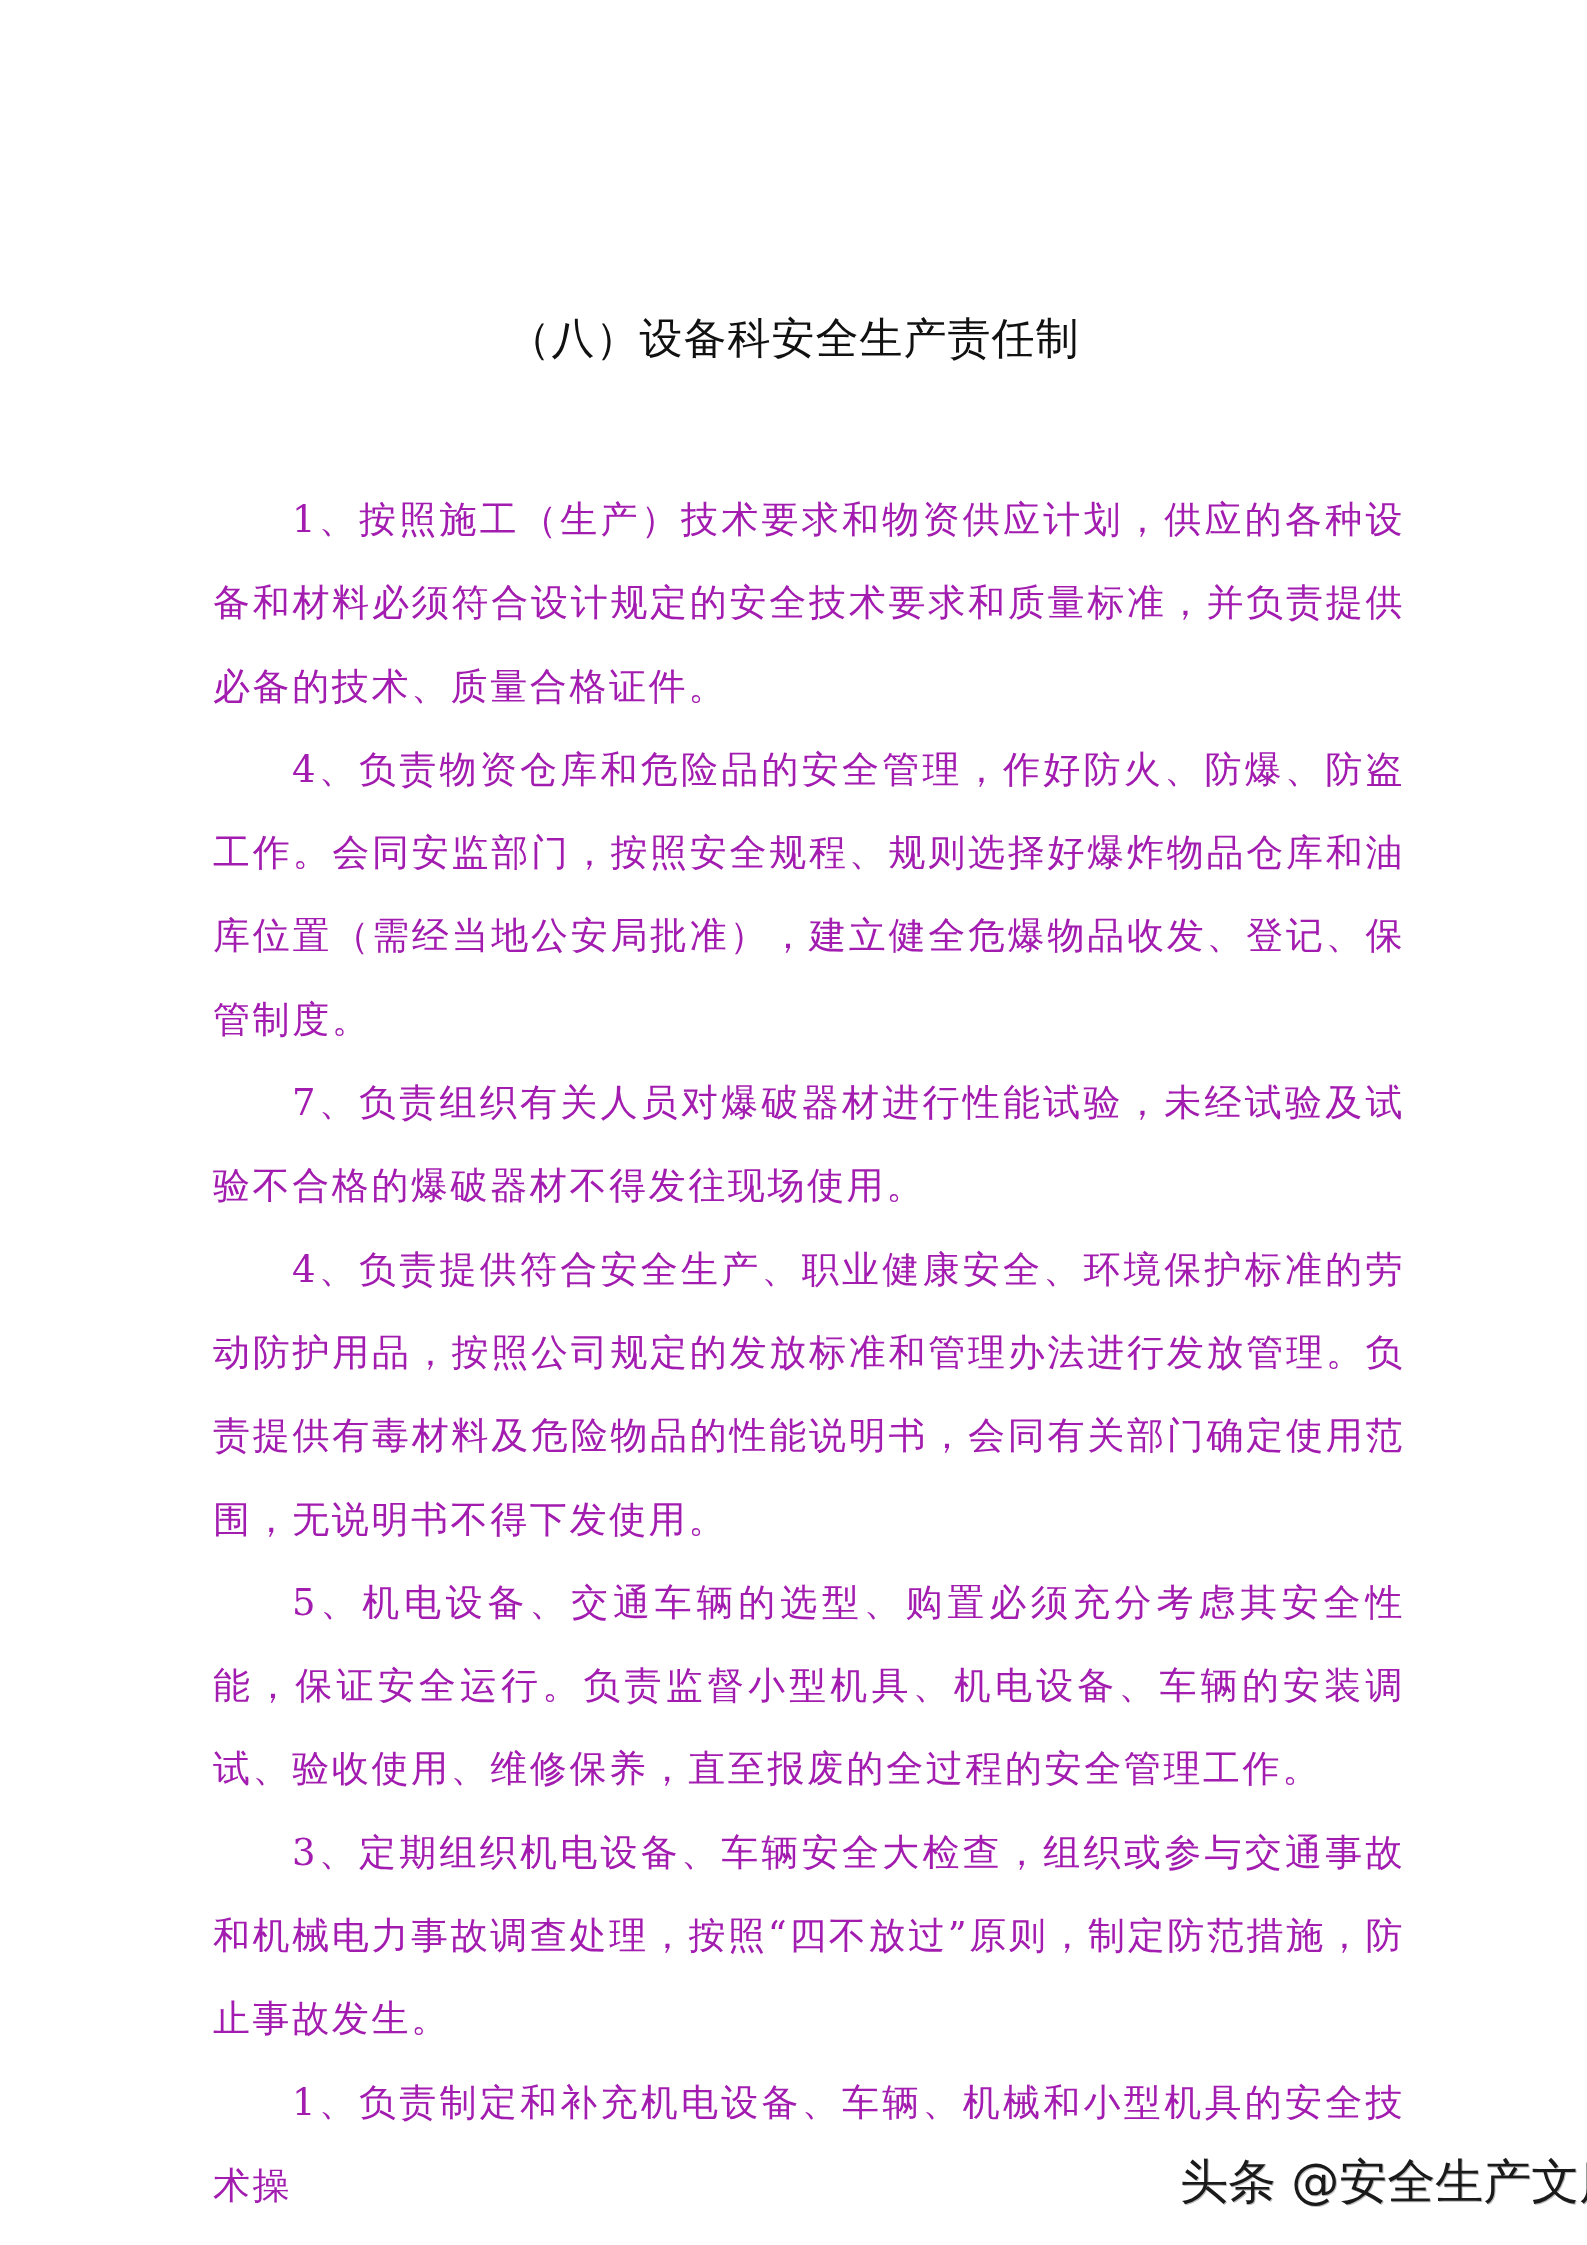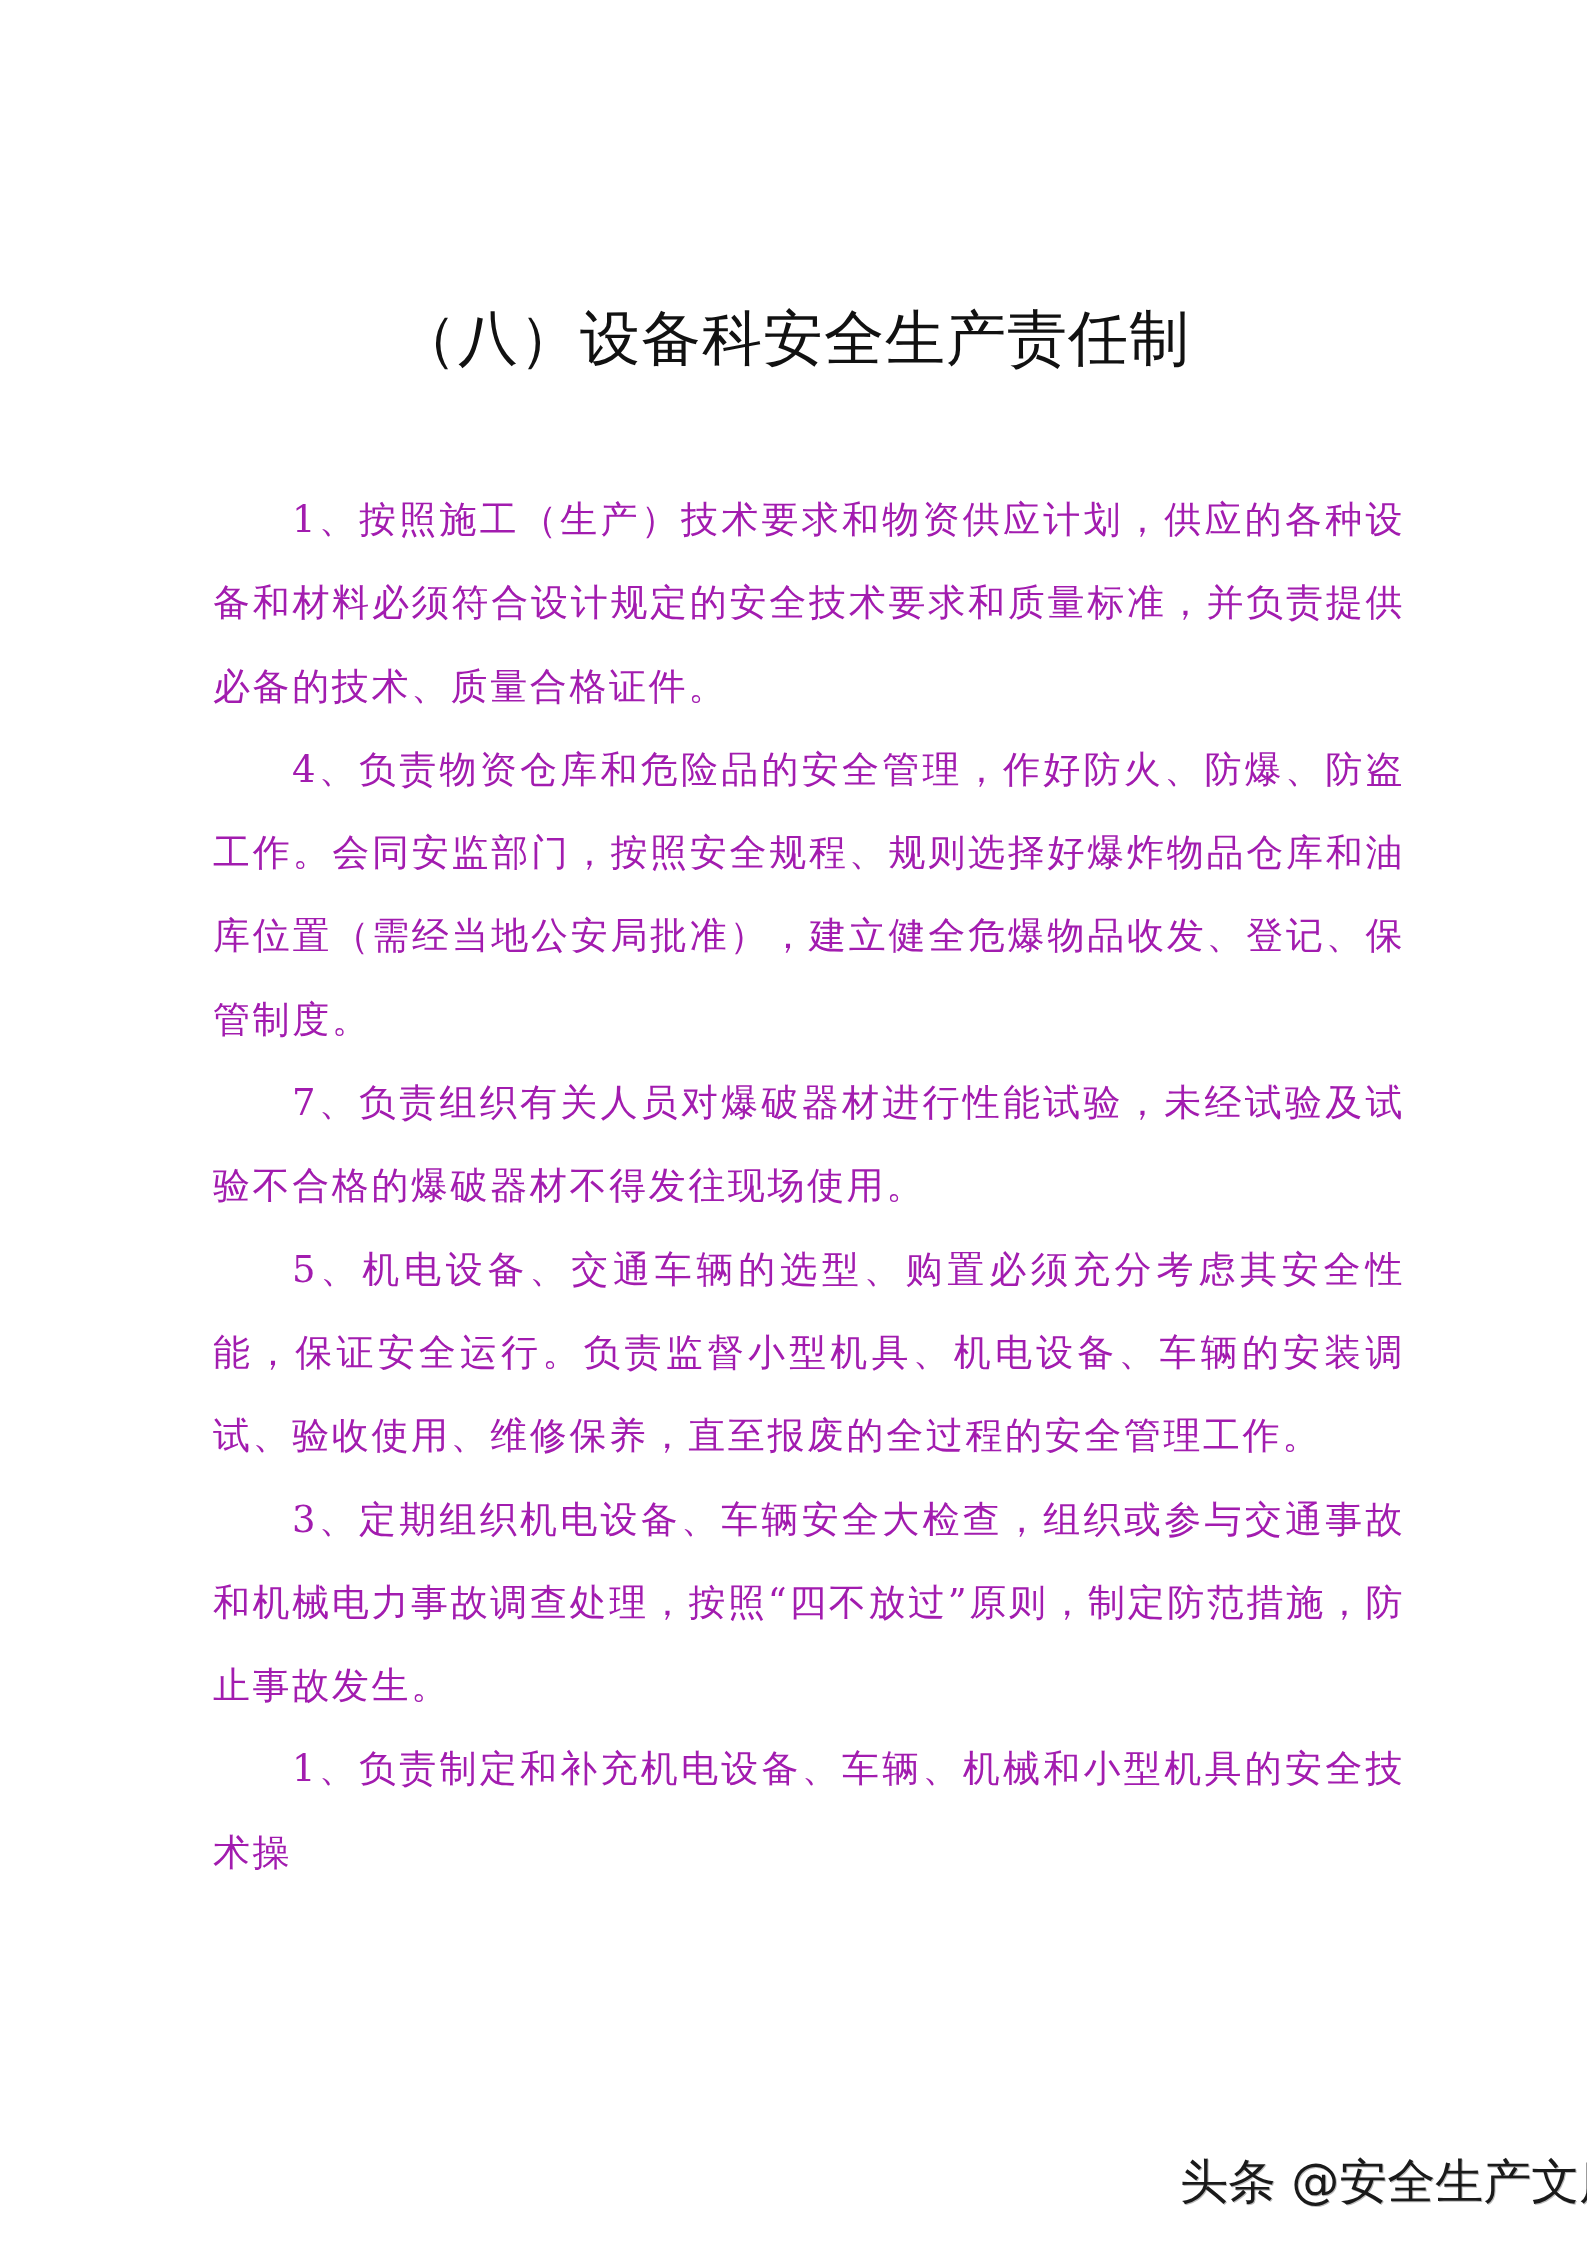--- a/index.html
+++ b/index.html
@@ -22,21 +22,21 @@
       height: 2245px;
       background: #ffffff;
     }
     .title {
       position: absolute;
       top: 308px;
       left: 0;
       width: 1587px;
       text-align: center;
       font-family: "DejaVu Sans", "Liberation Sans", sans-serif;
-      font-size: 60px;
+      font-size: 43px;
       font-weight: normal;
       letter-spacing: 1px;
       color: #111111;
       margin: 0;
       line-height: 60px;
     }
     .body-text {
       position: absolute;
       top: 478px;
       left: 213px;
@@ -67,19 +67,20 @@
 </head>
 <body>
 
 <div class="page">
   <h1 class="title">（八）设备科安全生产责任制</h1>
 
   <div class="body-text">
     <p class="para">1、按照施工（生产）技术要求和物资供应计划，供应的各种设备和材料必须符合设计规定的安全技术要求和质量标准，并负责提供必备的技术、质量合格证件。</p>
     <p class="para">4、负责物资仓库和危险品的安全管理，作好防火、防爆、防盗工作。会同安监部门，按照安全规程、规则选择好爆炸物品仓库和油库位置（需经当地公安局批准），建立健全危爆物品收发、登记、保管制度。</p>
     <p class="para">7、负责组织有关人员对爆破器材进行性能试验，未经试验及试验不合格的爆破器材不得发往现场使用。</p>
+    <p class="para">4、负责提供符合安全生产、职业健康安全、环境保护标准的劳动防护用品，按照公司规定的发放标准和管理办法进行发放管理。负责提供有毒材料及危险物品的性能说明书，会同有关部门确定使用范围，无说明书不得下发使用。</p>
     <p class="para">5、机电设备、交通车辆的选型、购置必须充分考虑其安全性能，保证安全运行。负责监督小型机具、机电设备、车辆的安装调试、验收使用、维修保养，直至报废的全过程的安全管理工作。</p>
     <p class="para">3、定期组织机电设备、车辆安全大检查，组织或参与交通事故和机械电力事故调查处理，按照“四不放过”原则，制定防范措施，防止事故发生。</p>
     <p class="para">1、负责制定和补充机电设备、车辆、机械和小型机具的安全技术操</p>
   </div>
 
   <div class="watermark">头条 @安全生产文库</div>
 </div>
 
 </body></html>

